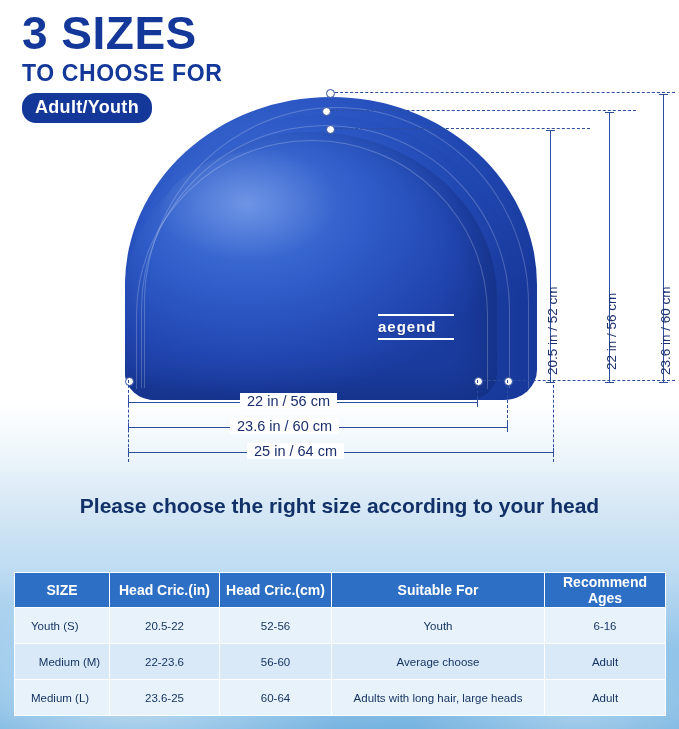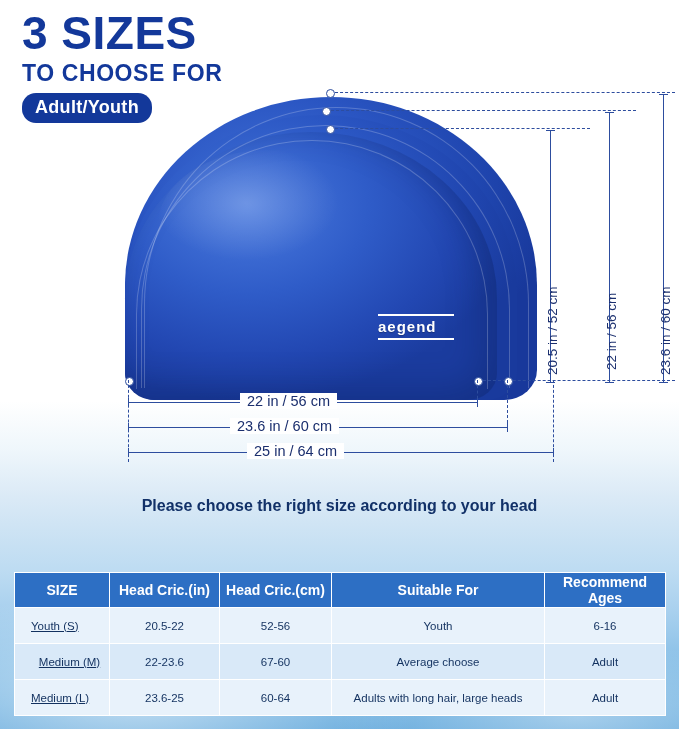--- a/index.html
+++ b/index.html
@@ -214,21 +214,21 @@
     font-family: "Liberation Sans", sans-serif;
   }
 
   
   .instruction {
     position: absolute;
     left: 0;
     top: 490px;
     width: 679px;
     text-align: center;
-    font-size: 16px;
+    font-size: 21px;
     font-weight: bold;
     color: #123168;
     line-height: 31px;
     padding: 0 30px;
     box-sizing: border-box;
   }
 
   
   .table-wrap {
     position: absolute;
@@ -258,21 +258,20 @@
     text-align: center;
     background: #e8f2fb;
   }
   table.sizes tr.alt td {
     background: #d9e9f8;
     text-align: center;
   }
   table.sizes td.first {
     text-align: left;
     padding-left: 16px;
-    text-decoration: underline;
   }
   .col1 { width: 95px; }
   .col2 { width: 110px; }
   .col3 { width: 112px; }
   .col4 { width: 213px; }
   .col5 { width: 121px; }
 </style>
 </head>
 <body>
 
@@ -378,21 +377,21 @@
         <tr>
           <td class="first">Youth   (S)</td>
           <td>20.5-22</td>
           <td>52-56</td>
           <td>Youth</td>
           <td>6-16</td>
         </tr>
         <tr class="alt">
           <td class="first">Medium (M)</td>
           <td>22-23.6</td>
-          <td>67-60</td>
+          <td>56-60</td>
           <td>Average choose</td>
           <td>Adult</td>
         </tr>
         <tr>
           <td class="first">Medium (L)</td>
           <td>23.6-25</td>
           <td>60-64</td>
           <td>Adults with long hair,   large heads</td>
           <td>Adult</td>
         </tr>

